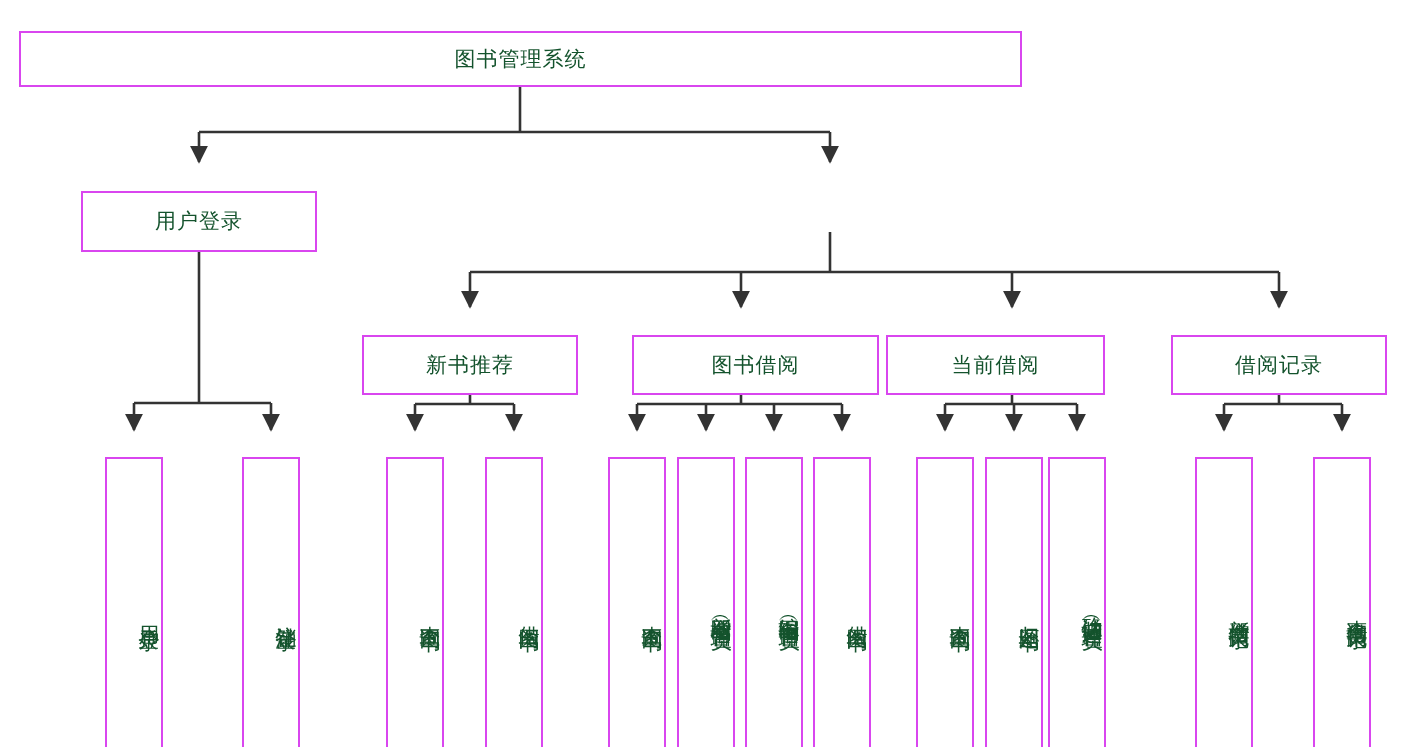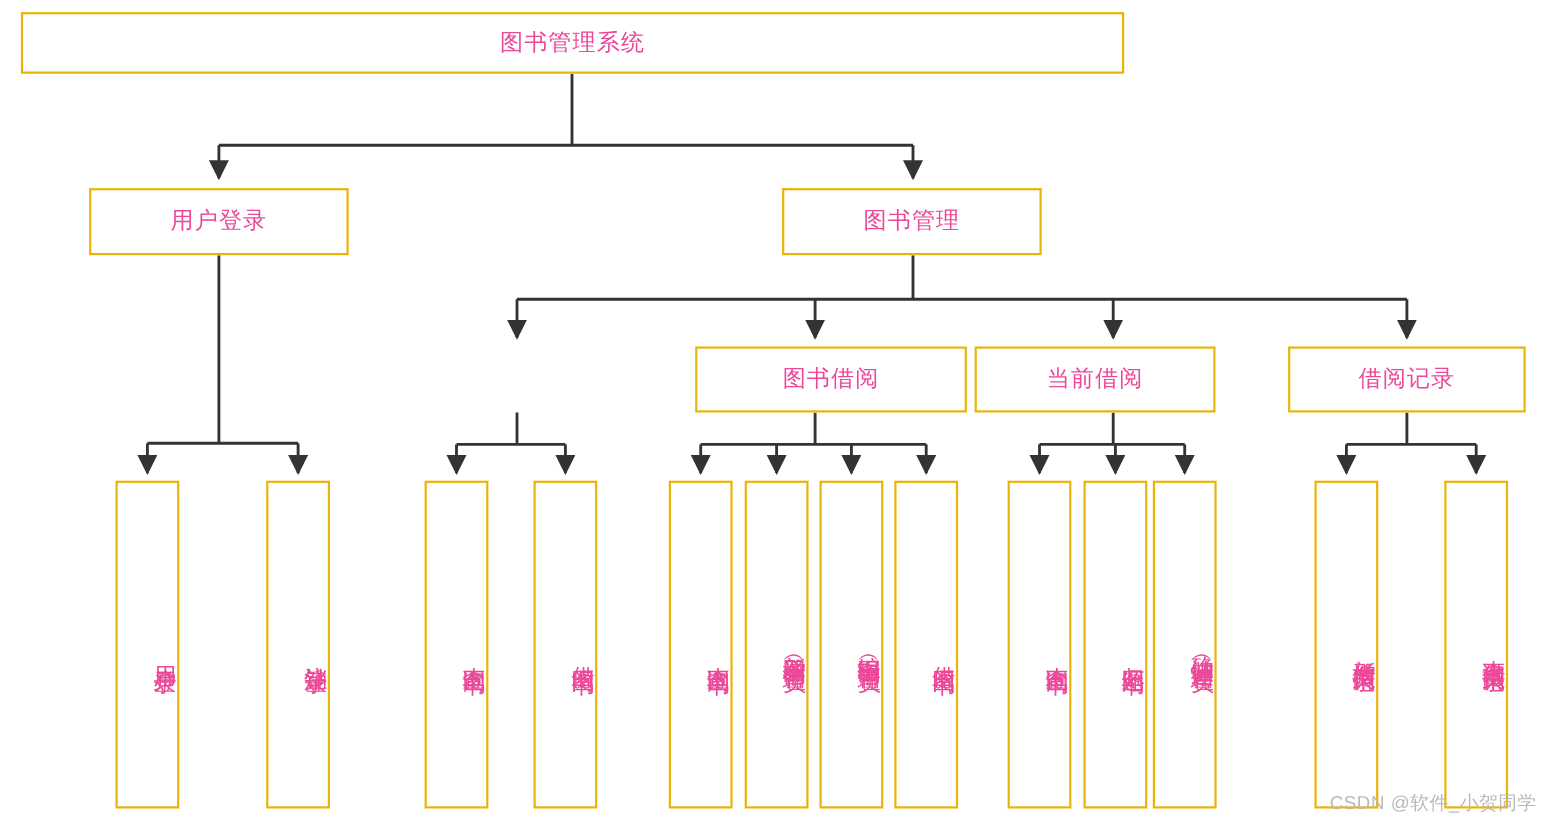--- a/index.html
+++ b/index.html
@@ -22,28 +22,29 @@
     position: absolute;
     left: 0;
     top: 0;
     width: 1405px;
     height: 747px;
     pointer-events: none;
   }
   .node {
     position: absolute;
     box-sizing: border-box;
-    border: 2px solid #eab308;
+    border: 2px solid #d946ef;
     background: #ffffff;
     display: flex;
     align-items: center;
     justify-content: center;
-    color: #ec4899;
+    color: #14532d;
     line-height: 1.15;
     z-index: 2;
+    margin-top: 20px;
   }
   .node.horizontal {
     font-size: 21px;
     letter-spacing: 1px;
   }
   .node.vertical {
     writing-mode: vertical-rl;
     text-orientation: upright;
     font-size: 21px;
     letter-spacing: 2px;
@@ -124,24 +125,24 @@
   </svg>
 
   <div class="node horizontal" style="left:19px; top:11px; width:1003px; height:56px;">
     <span class="node-label">图书管理系统</span>
   </div>
 
   <div class="node horizontal" style="left:81px; top:171px; width:236px; height:61px;">
     <span class="node-label">用户登录</span>
   </div>
 
-  <div class="node horizontal" style="left:711px; top:171px; width:236px; height:61px;">
-    <span class="node-label">图书管理</span>
-  </div>
-
+
+  <div class="node horizontal" style="left:362px; top:315px; width:216px; height:60px;">
+    <span class="node-label">新书推荐</span>
+  </div>
 
   <div class="node horizontal" style="left:632px; top:315px; width:247px; height:60px;">
     <span class="node-label">图书借阅</span>
   </div>
 
   <div class="node horizontal" style="left:886px; top:315px; width:219px; height:60px;">
     <span class="node-label">当前借阅</span>
   </div>
 
   <div class="node horizontal" style="left:1171px; top:315px; width:216px; height:60px;">
@@ -193,15 +194,14 @@
   </div>
 
   <div class="node vertical tall-text" style="left:1195px; top:437px; width:58px; height:298px;">
     <span class="node-label">新增借阅记录</span>
   </div>
 
   <div class="node vertical tall-text" style="left:1313px; top:437px; width:58px; height:298px;">
     <span class="node-label">查询借阅记录</span>
   </div>
 
-  <div id="watermark">CSDN @软件_小贺同学</div>
 
 </div>
 
 </body></html>

